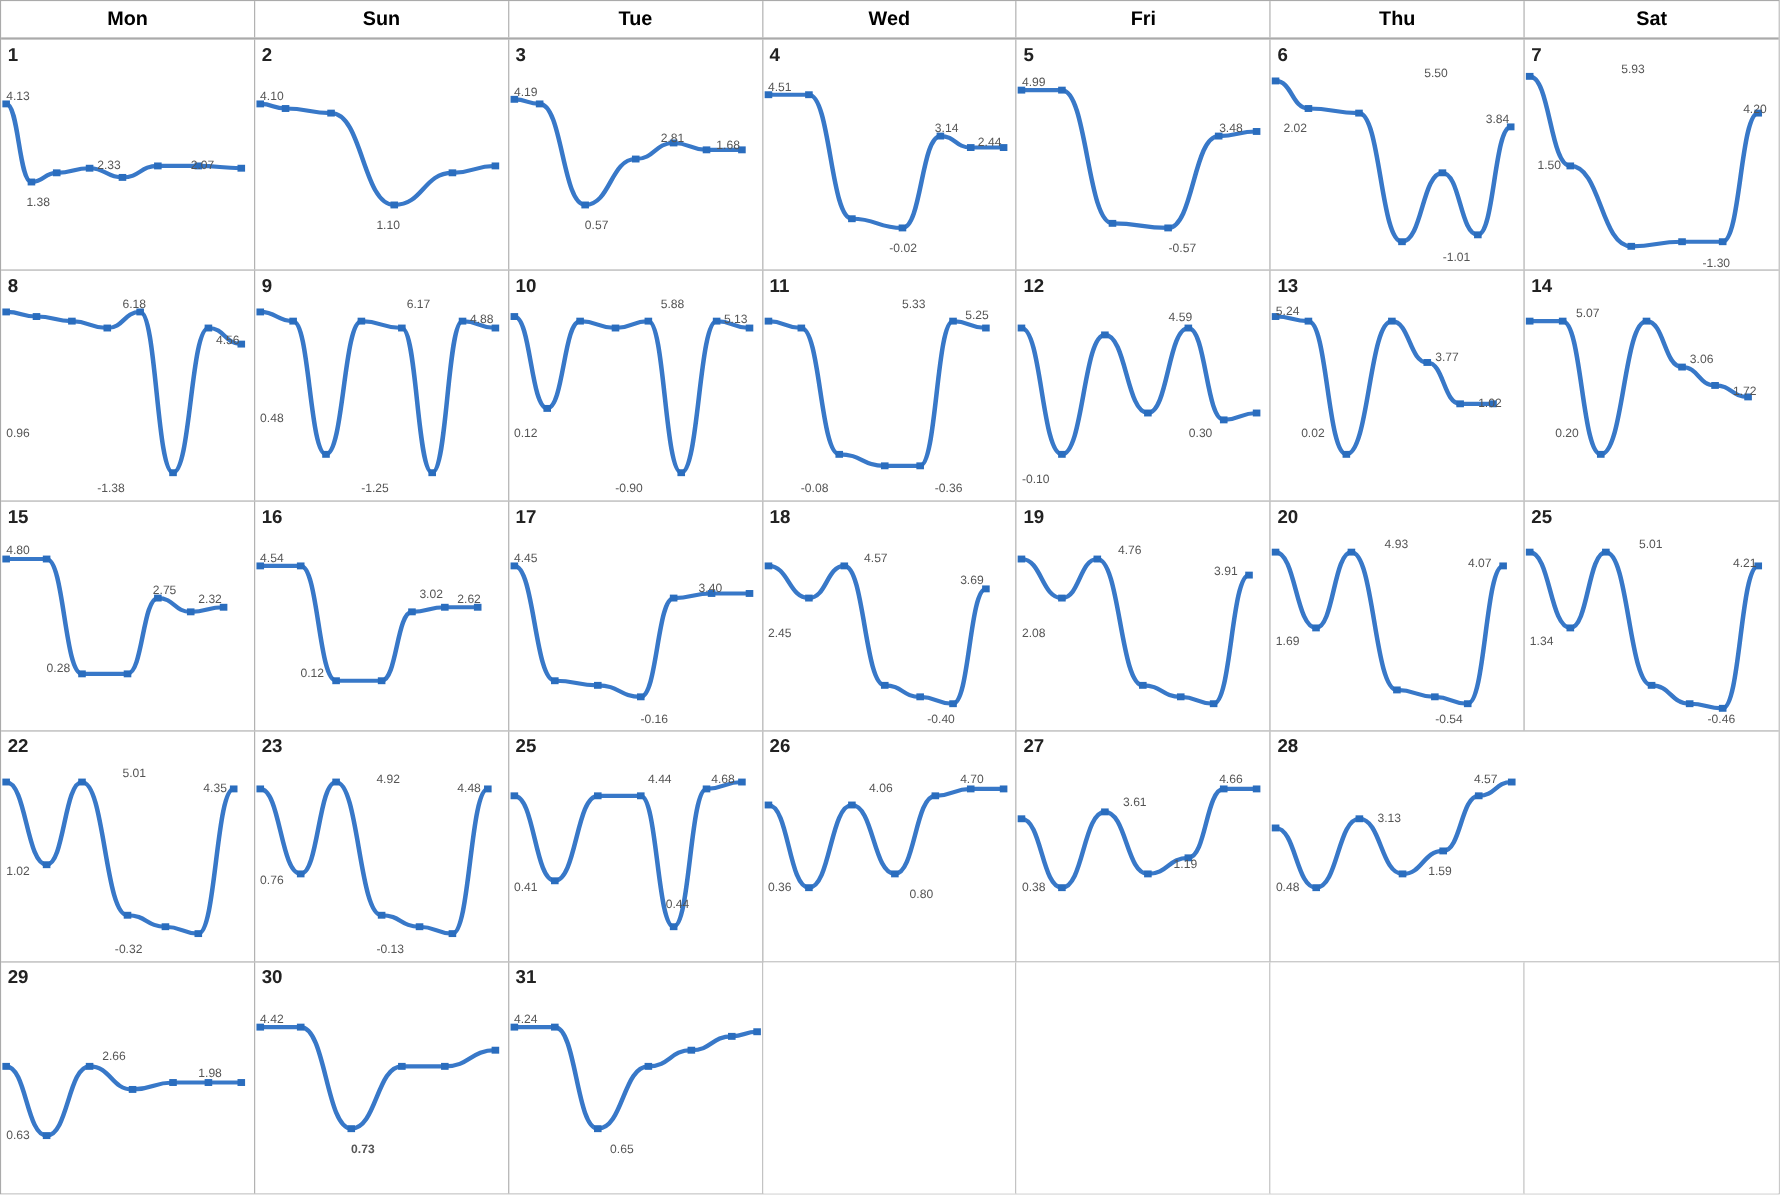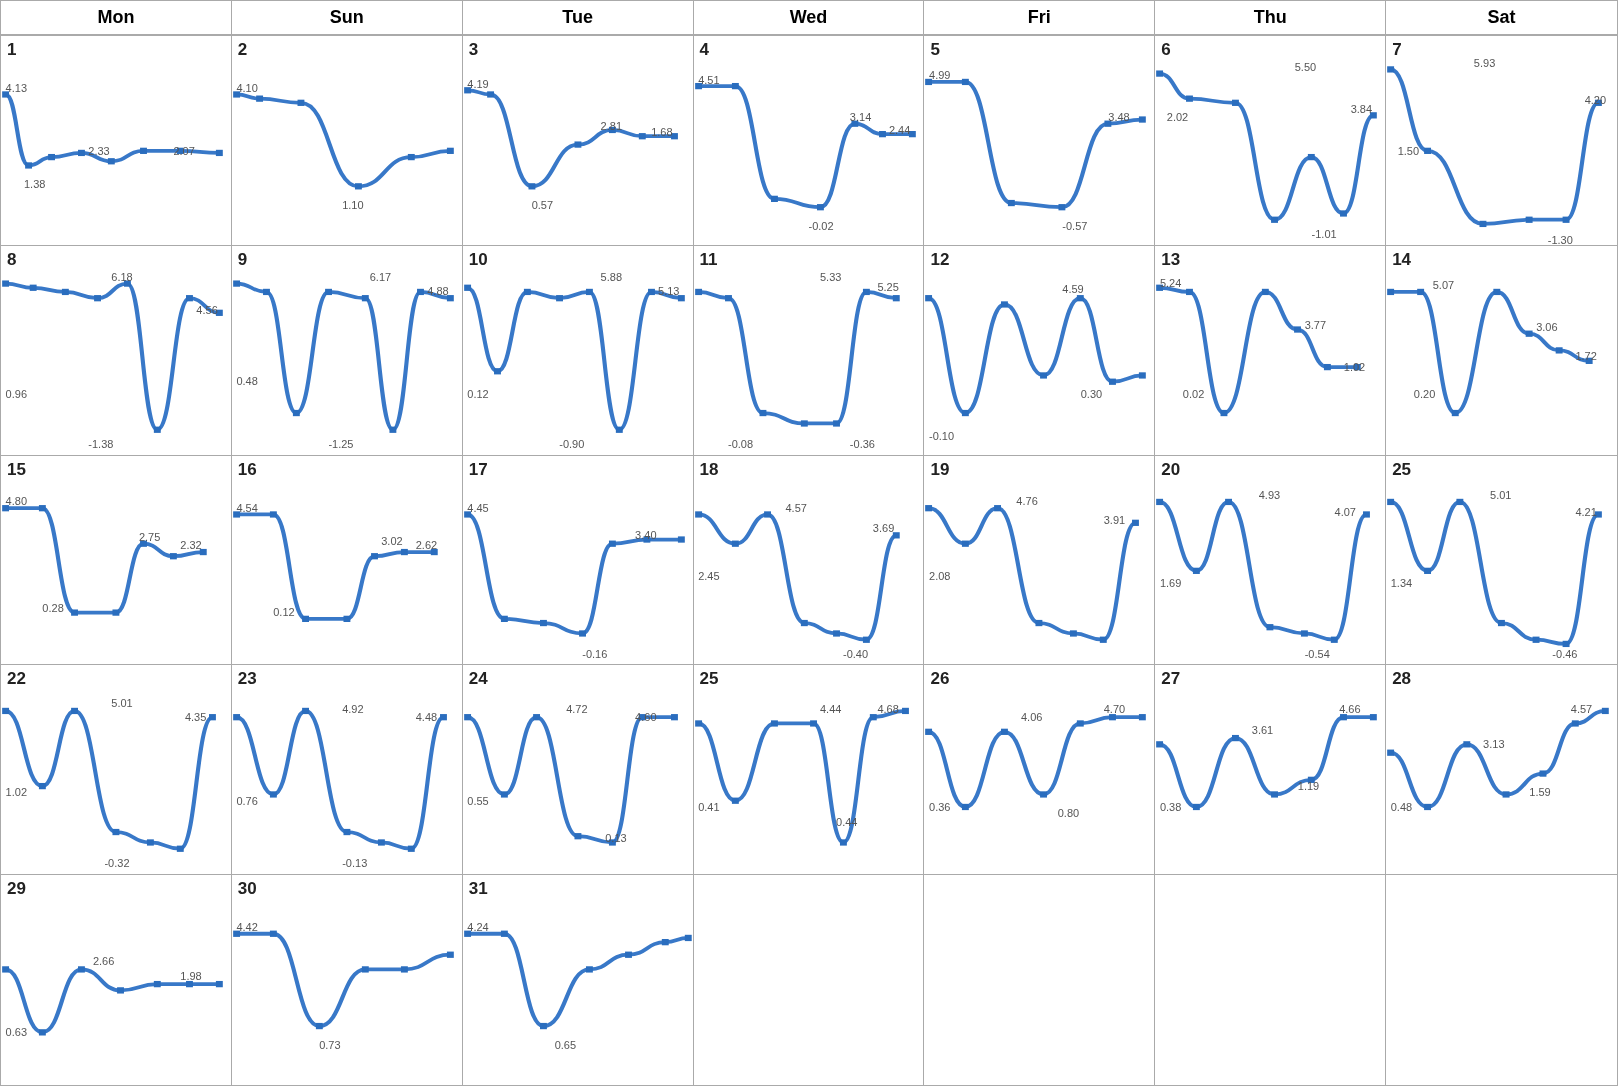--- a/index.html
+++ b/index.html
@@ -463,37 +463,20 @@
           <rect x="63.5" y="83.5" width="3" height="3" fill="#2a6dbe"></rect>
           <rect x="76.5" y="86.5" width="3" height="3" fill="#2a6dbe"></rect>
           <rect x="90.5" y="23.5" width="3" height="3" fill="#2a6dbe"></rect>
         </svg>
         <div class="val-label" style="left: 48%; top: 18%;">4.92</div>
         <div class="val-label" style="left: 2%; top: 62%;">0.76</div>
         <div class="val-label" style="left: 48%; top: 92%;">-0.13</div>
         <div class="val-label" style="left: 80%; top: 22%;">4.48</div>
       </div>
       <div class="day-cell">
-        <div class="day-num">24</div>
-        <svg class="chart" viewBox="0 0 100 100" preserveAspectRatio="none">
-          <path d="M 2 25 C 10 25, 10 62, 18 62 C 25 62, 25 25, 32 25 C 41 25, 41 82, 50 82 C 57.5 82, 57.5 85, 65 85 C 71.5 85, 71.5 25, 78 25 C 85 25, 85 25, 92 25" fill="none" stroke="#3878c8" stroke-width="1.8"></path>
-          <rect x="0.5" y="23.5" width="3" height="3" fill="#2a6dbe"></rect>
-          <rect x="16.5" y="60.5" width="3" height="3" fill="#2a6dbe"></rect>
-          <rect x="30.5" y="23.5" width="3" height="3" fill="#2a6dbe"></rect>
-          <rect x="48.5" y="80.5" width="3" height="3" fill="#2a6dbe"></rect>
-          <rect x="63.5" y="83.5" width="3" height="3" fill="#2a6dbe"></rect>
-          <rect x="76.5" y="23.5" width="3" height="3" fill="#2a6dbe"></rect>
-          <rect x="90.5" y="23.5" width="3" height="3" fill="#2a6dbe"></rect>
-        </svg>
-        <div class="val-label" style="left: 45%; top: 18%;">4.72</div>
-        <div class="val-label" style="left: 2%; top: 62%;">0.55</div>
-        <div class="val-label" style="left: 62%; top: 80%;">0.13</div>
-        <div class="val-label" style="left: 75%; top: 22%;">4.60</div>
-      </div>
-      <div class="day-cell">
         <div class="day-num">25</div>
         <svg class="chart" viewBox="0 0 100 100" preserveAspectRatio="none">
           <path d="M 2 28 C 10 28, 10 65, 18 65 C 26.5 65, 26.5 28, 35 28 C 43.5 28, 43.5 28, 52 28 C 58.5 28, 58.5 85, 65 85 C 71.5 85, 71.5 25, 78 25 C 85 25, 85 22, 92 22" fill="none" stroke="#3878c8" stroke-width="1.8"></path>
           <rect x="0.5" y="26.5" width="3" height="3" fill="#2a6dbe"></rect>
           <rect x="16.5" y="63.5" width="3" height="3" fill="#2a6dbe"></rect>
           <rect x="33.5" y="26.5" width="3" height="3" fill="#2a6dbe"></rect>
           <rect x="50.5" y="26.5" width="3" height="3" fill="#2a6dbe"></rect>
           <rect x="63.5" y="83.5" width="3" height="3" fill="#2a6dbe"></rect>
           <rect x="76.5" y="23.5" width="3" height="3" fill="#2a6dbe"></rect>
           <rect x="90.5" y="20.5" width="3" height="3" fill="#2a6dbe"></rect>
@@ -577,21 +560,21 @@
         <svg class="chart" viewBox="0 0 100 100" preserveAspectRatio="none">
           <path d="M 2 28 C 10 28, 10 28, 18 28 C 28 28, 28 72, 38 72 C 48 72, 48 45, 58 45 C 66.5 45, 66.5 45, 75 45 C 85 45, 85 38, 95 38" fill="none" stroke="#3878c8" stroke-width="1.8"></path>
           <rect x="0.5" y="26.5" width="3" height="3" fill="#2a6dbe"></rect>
           <rect x="16.5" y="26.5" width="3" height="3" fill="#2a6dbe"></rect>
           <rect x="36.5" y="70.5" width="3" height="3" fill="#2a6dbe"></rect>
           <rect x="56.5" y="43.5" width="3" height="3" fill="#2a6dbe"></rect>
           <rect x="73.5" y="43.5" width="3" height="3" fill="#2a6dbe"></rect>
           <rect x="93.5" y="36.5" width="3" height="3" fill="#2a6dbe"></rect>
         </svg>
         <div class="val-label" style="left: 2%; top: 22%;">4.42</div>
-        <div class="val-label" style="left: 38%; top: 78%;">0.73</div>
+        <div class="val-label" style="left: 38%; top: 78%; font-weight: bold;">0.73</div>
       </div>
       <div class="day-cell">
         <div class="day-num">31</div>
         <svg class="chart" viewBox="0 0 100 100" preserveAspectRatio="none">
           <path d="M 2 28 C 10 28, 10 28, 18 28 C 26.5 28, 26.5 72, 35 72 C 45 72, 45 45, 55 45 C 63.5 45, 63.5 38, 72 38 C 80 38, 80 32, 88 32 C 93 32, 93 30, 98 30" fill="none" stroke="#3878c8" stroke-width="1.8"></path>
           <rect x="0.5" y="26.5" width="3" height="3" fill="#2a6dbe"></rect>
           <rect x="16.5" y="26.5" width="3" height="3" fill="#2a6dbe"></rect>
           <rect x="33.5" y="70.5" width="3" height="3" fill="#2a6dbe"></rect>
           <rect x="53.5" y="43.5" width="3" height="3" fill="#2a6dbe"></rect>
           <rect x="70.5" y="36.5" width="3" height="3" fill="#2a6dbe"></rect>

